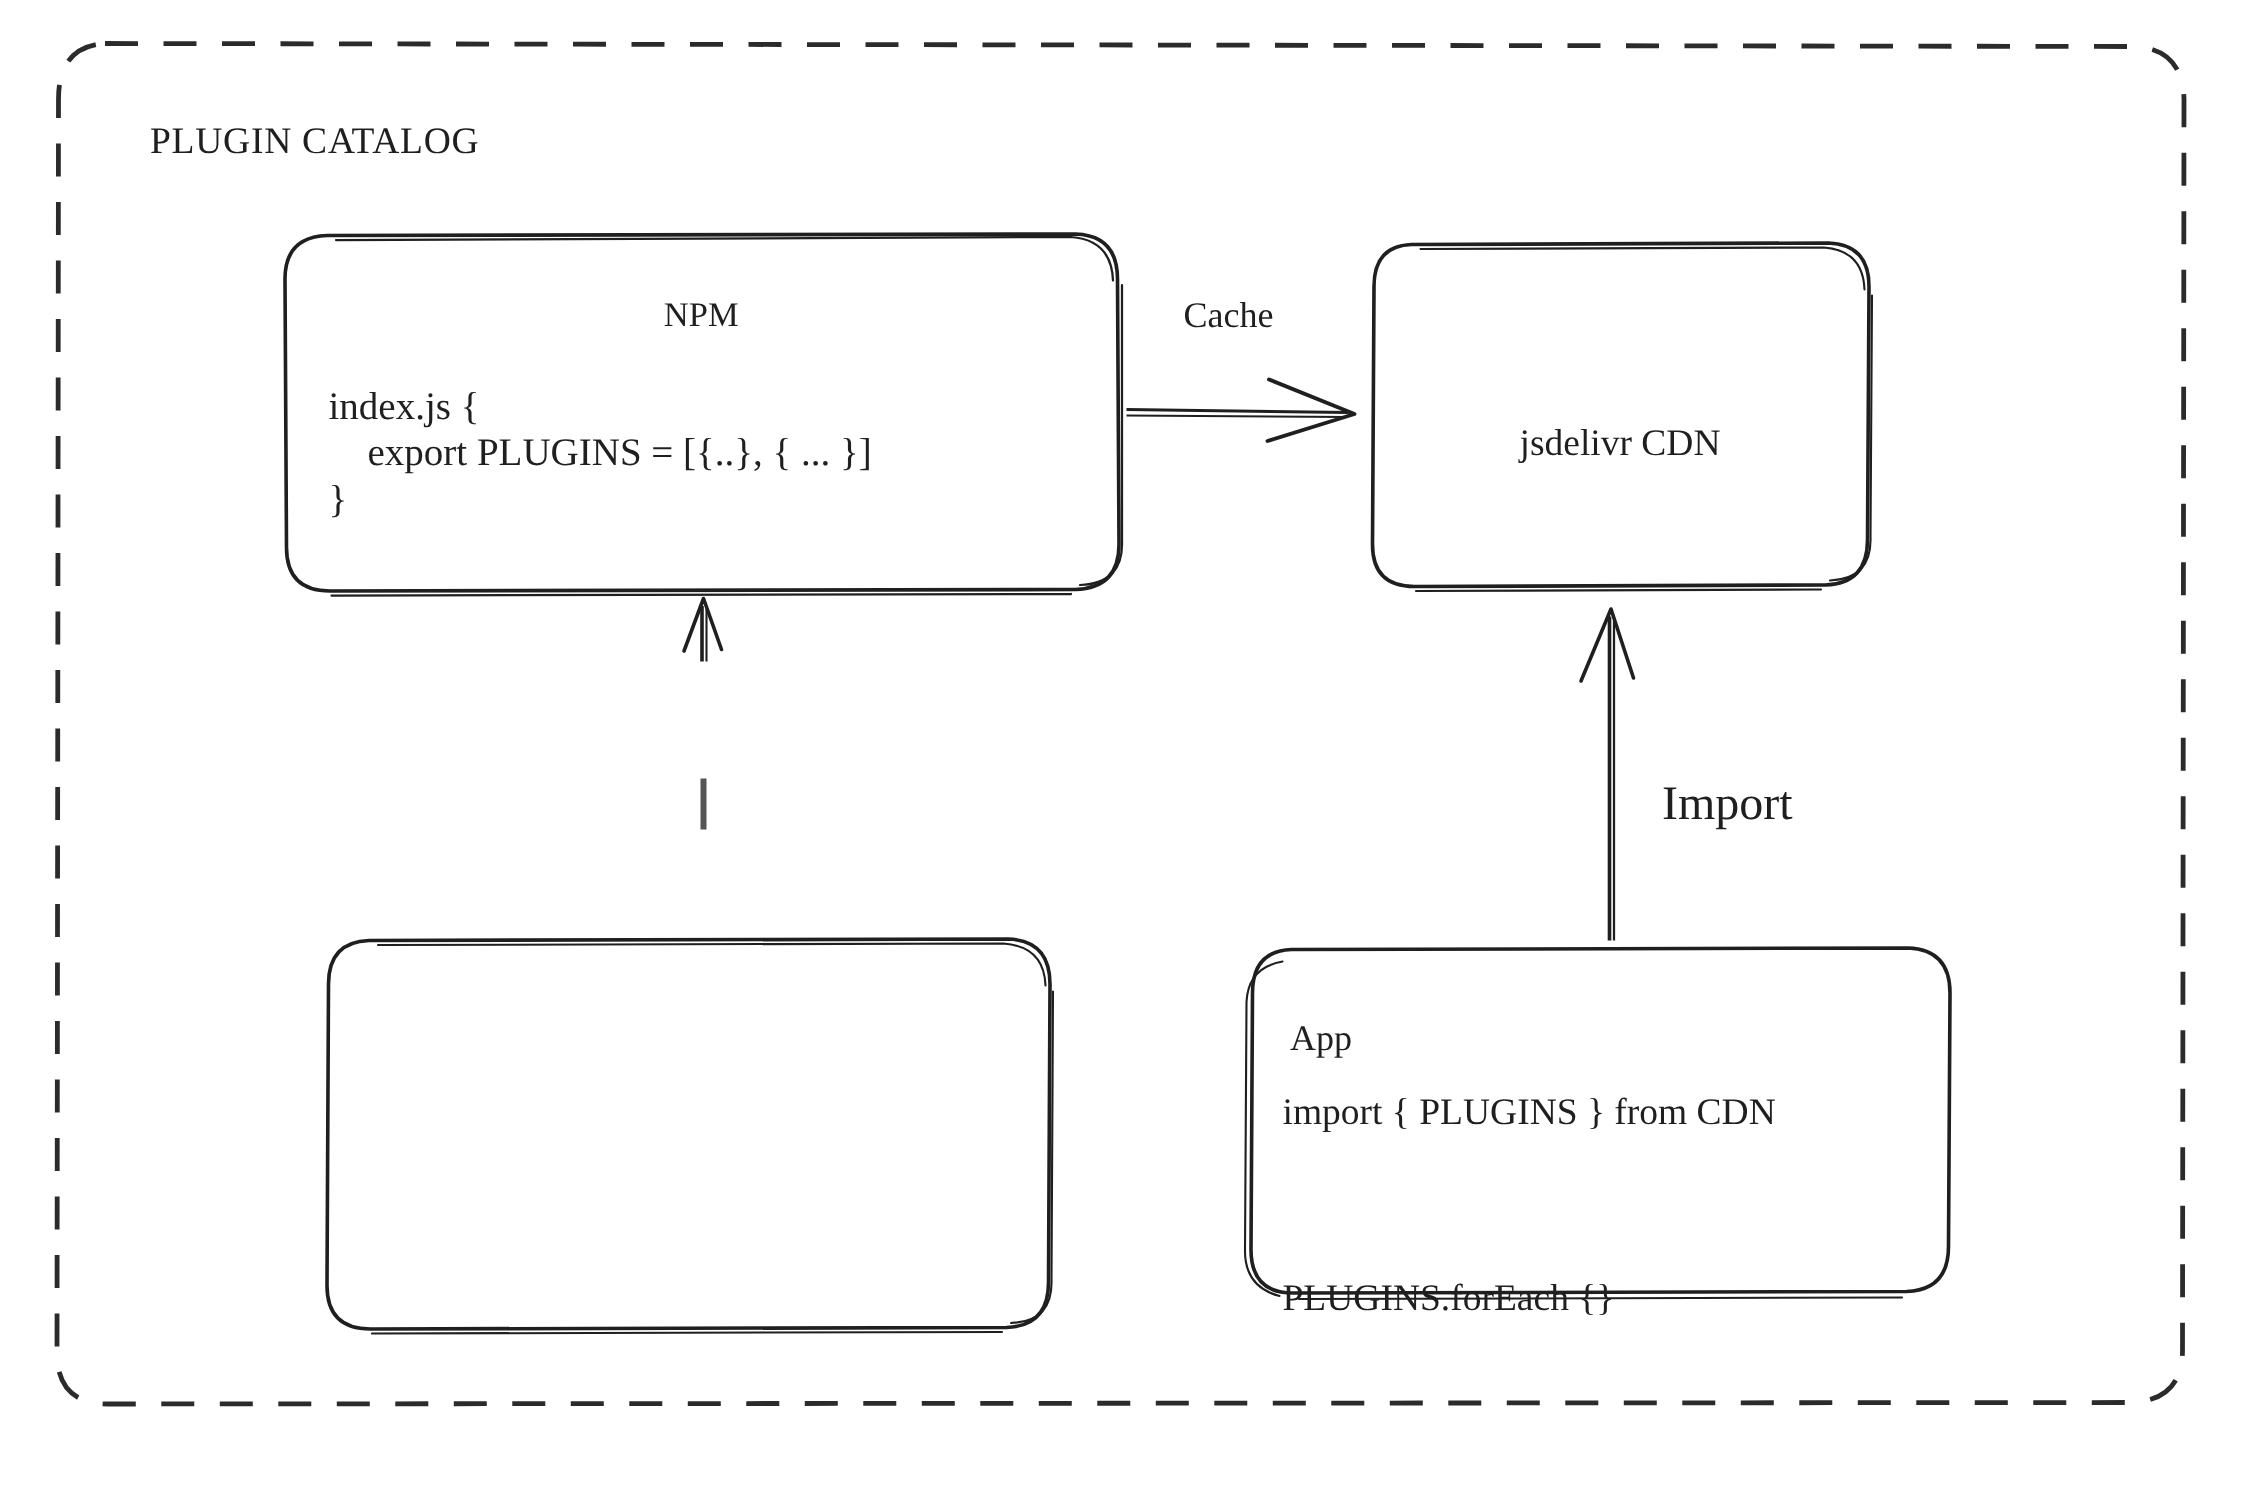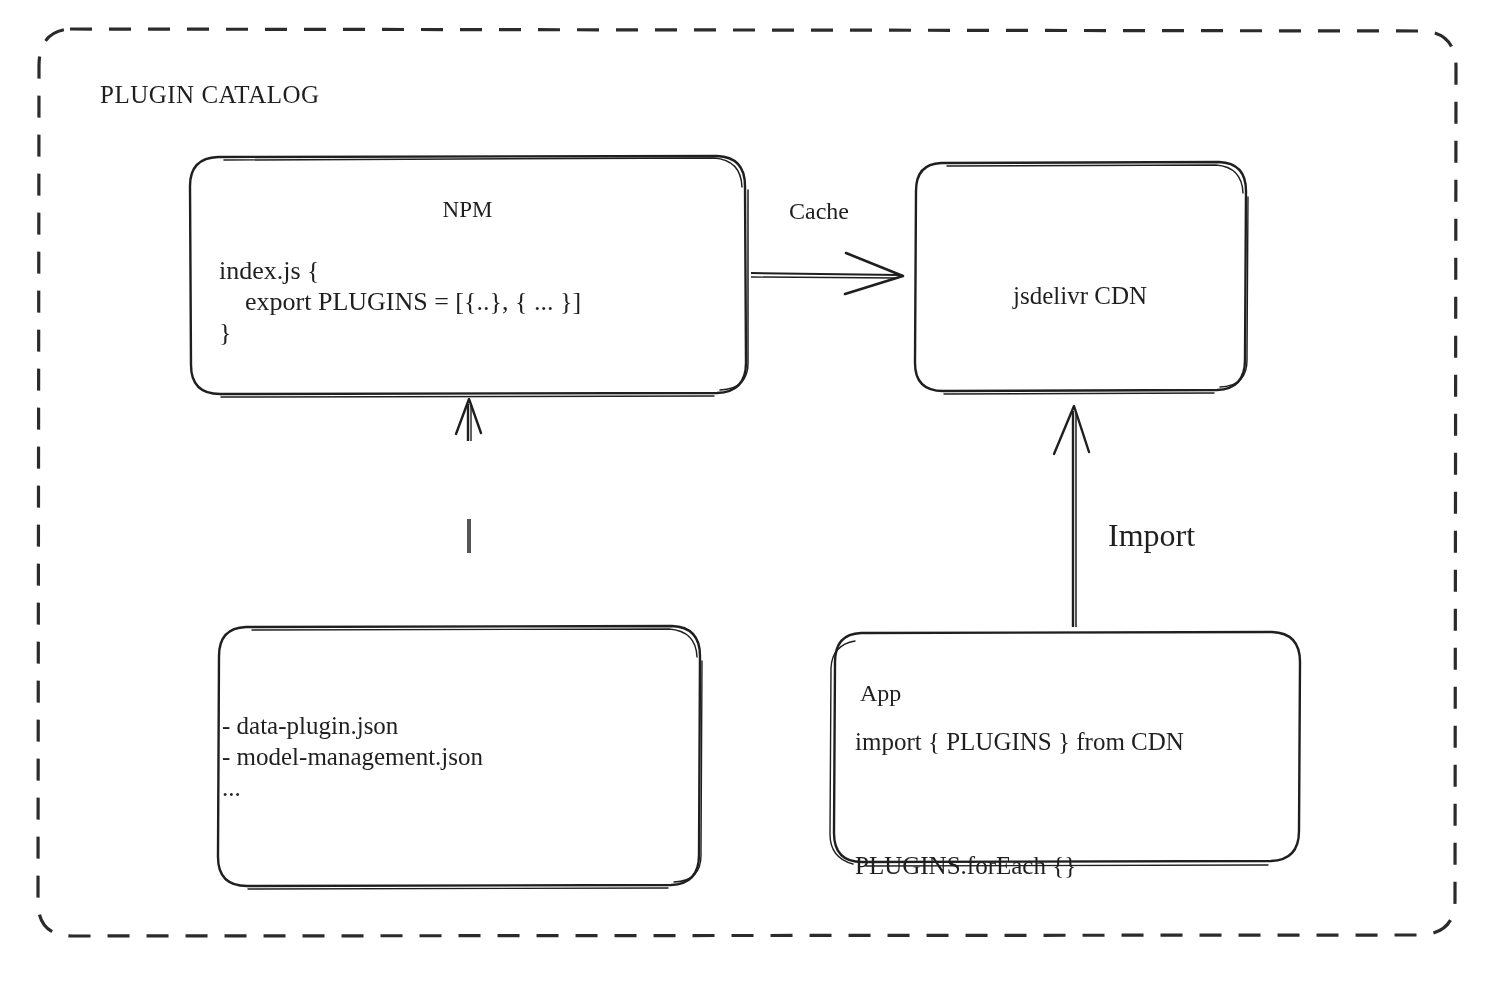--- a/index.html
+++ b/index.html
@@ -181,23 +181,20 @@
 }</div>
 
   <div class="txt" id="cdn-title">jsdelivr CDN</div>
 
   <div class="txt" id="label-cache">Cache</div>
 
 
   <div class="txt" id="label-import">Import</div>
 
 
-  <div class="txt" id="repo-list">- data-plugin.json
-- model-management.json
-...</div>
 
   <div class="txt" id="app-title">App</div>
 
   <div class="txt" id="app-code">import { PLUGINS } from CDN
 
 PLUGINS.forEach {}</div>
 
 </div>
 
 </body></html>

